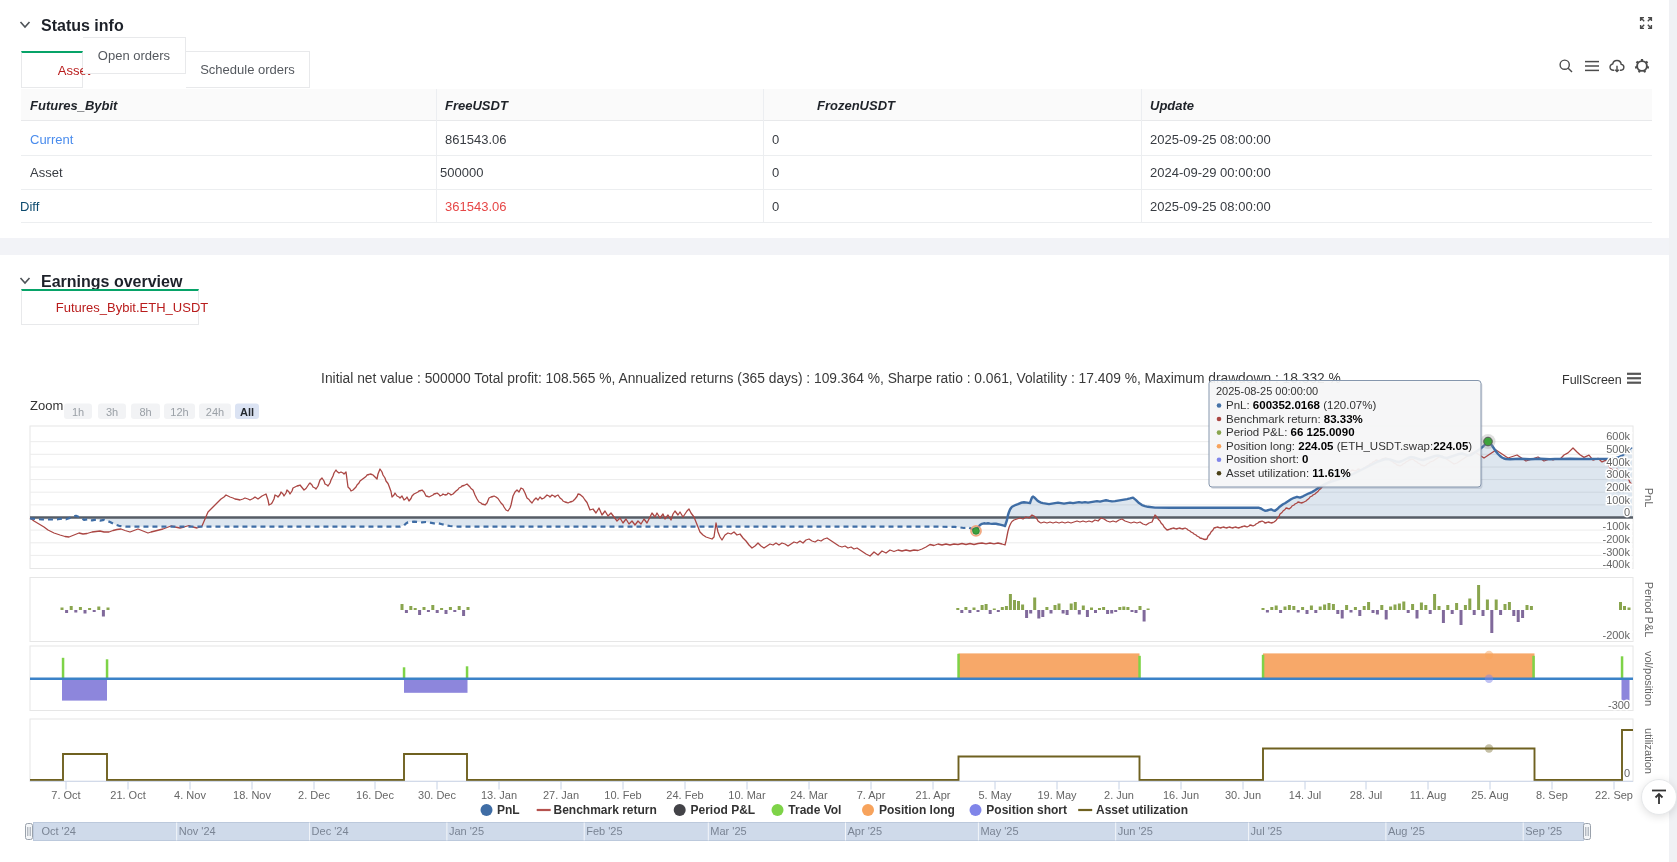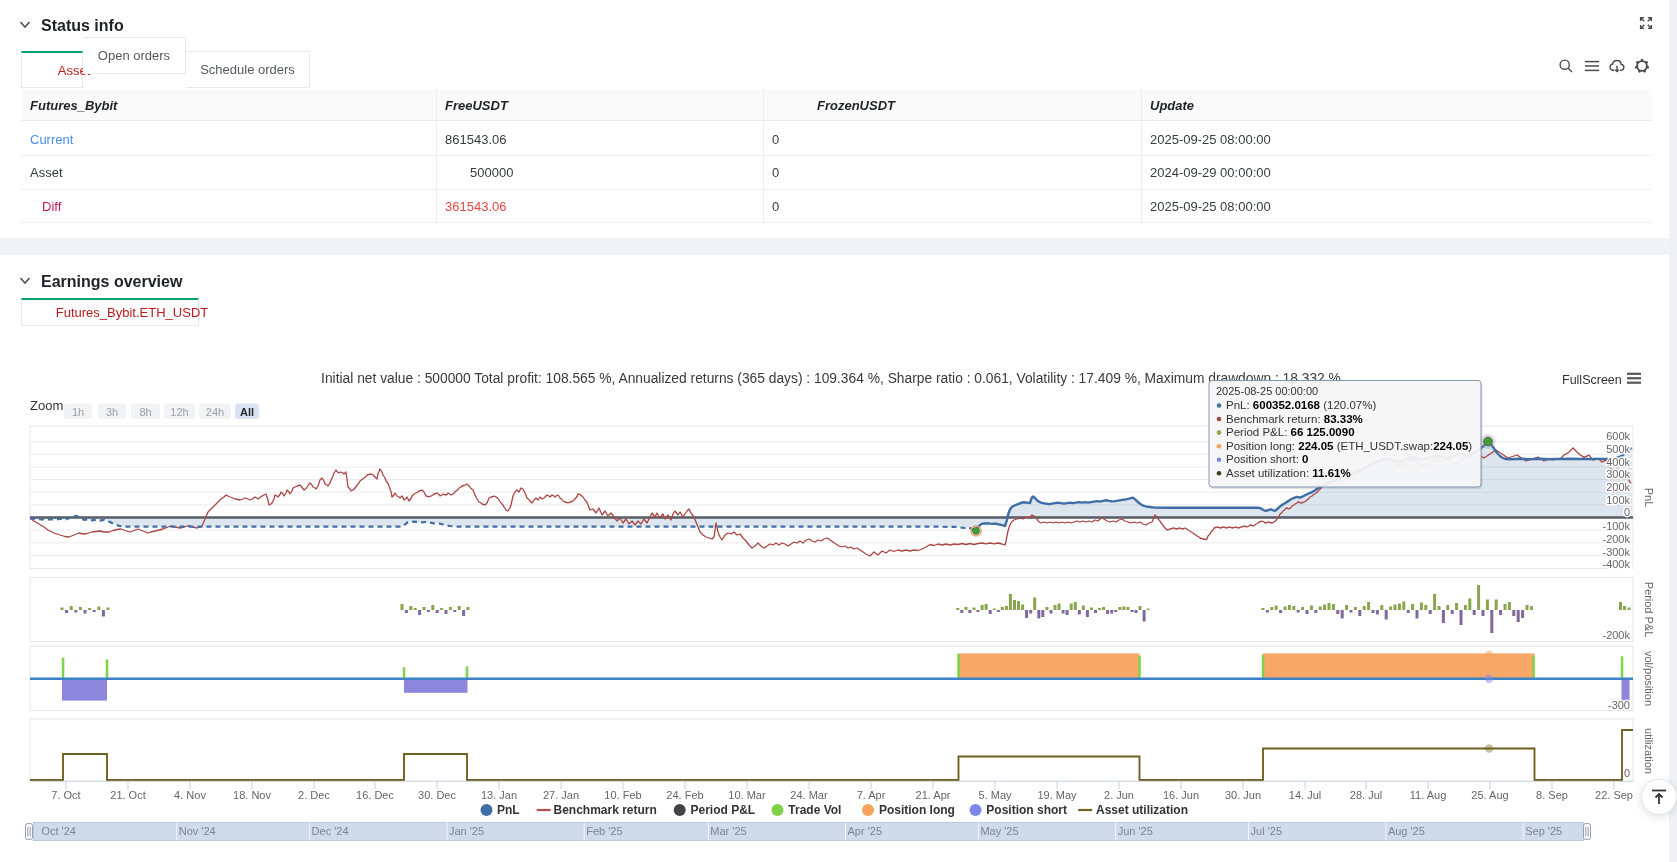--- a/index.html
+++ b/index.html
@@ -37,21 +37,21 @@
 
 <svg class="chev" style="left:19px;top:276px;" width="12" height="10">
     <path d="M1.5 2 L6 7 L10.5 2" fill="none" stroke="#4e5358" stroke-width="1.6"></path>
   </svg>
 <div class="sect" style="left:41px;top:273px;">Earnings overview</div>
 
 <div class="tab act" style="left:21px;top:51px;width:62px;height:37px;">Asset</div>
 <div class="tab inact" style="left:83px;top:37px;width:103px;height:37px;">Open orders</div>
 <div class="tab inact" style="left:186px;top:51px;width:124px;height:37px;">Schedule orders</div>
 
-<div class="tab act" style="left:21px;top:298px;width:178px;height:28px;">Futures_Bybit.ETH_USDT</div>
+<div class="tab act" style="left:21px;top:289px;width:178px;height:36px;">Futures_Bybit.ETH_USDT</div>
 
 <svg style="position:absolute;left:1638px;top:15px;" width="16" height="16" viewBox="0 0 16 16" fill="none" stroke="#4b4b4b" stroke-width="1.4">
  <path d="M9.8 6.2 L13.4 2.6 M13.4 6 L13.4 2.6 L10 2.6"></path>
  <path d="M6.2 9.8 L2.6 13.4 M2.6 10 L2.6 13.4 L6 13.4"></path>
  <path d="M6.2 6.2 L2.6 2.6 M2.6 6 L2.6 2.6 L6 2.6"></path>
  <path d="M9.8 9.8 L13.4 13.4 M13.4 10 L13.4 13.4 L10 13.4"></path>
 </svg>
 <svg style="position:absolute;left:1558px;top:58px;" width="16" height="16" viewBox="0 0 16 16" fill="none" stroke="#4b4b4b" stroke-width="1.4">
     <circle cx="6.7" cy="6.7" r="4.6"></circle>
     <line x1="10.2" y1="10.2" x2="14" y2="14"></line>
@@ -80,26 +80,26 @@
 <div class="th" style="left:772px;top:98px;margin-left:45px;">FrozenUSDT</div>
 <div class="th" style="left:1150px;top:98px;">Update</div>
 
 <div class="td" style="left:30px;top:132px;color:#4a8ced;">Current</div>
 <div class="td" style="left:445px;top:132px;">861543.06</div>
 <div class="td" style="left:772px;top:132px;">0</div>
 <div class="td" style="left:1150px;top:132px;">2025-09-25 08:00:00</div>
 <div class="rowline" style="left:21px;top:155px;width:1631px;"></div>
 
 <div class="td" style="left:30px;top:165px;">Asset</div>
-<div class="td" style="left:470px;top:165px;">500000</div>
+<div class="td" style="left:440px;top:165px;">500000</div>
 <div class="td" style="left:772px;top:165px;">0</div>
 <div class="td" style="left:1150px;top:165px;">2024-09-29 00:00:00</div>
 <div class="rowline" style="left:21px;top:188.5px;width:1631px;"></div>
 
-<div class="td" style="left:42px;top:199px;color:#be185d;">Diff</div>
+<div class="td" style="left:20px;top:199px;color:#0c4a6e;">Diff</div>
 <div class="td" style="left:445px;top:199px;color:#e64747;">361543.06</div>
 <div class="td" style="left:772px;top:199px;">0</div>
 <div class="td" style="left:1150px;top:199px;">2025-09-25 08:00:00</div>
 <div class="rowline" style="left:21px;top:222px;width:1631px;"></div>
 
 <div style="position:absolute;left:1669px;top:0;width:8px;height:862px;background:#f0f1f4;"></div>
 
 <svg style="position:absolute;left:0;top:360px;" width="1677" height="502">
 <rect x="30" y="66" width="1603" height="142.5" fill="#fff" stroke="#e6e6e6"></rect>
 <rect x="30" y="217.5" width="1603" height="64.0" fill="#fff" stroke="#e6e6e6"></rect>

